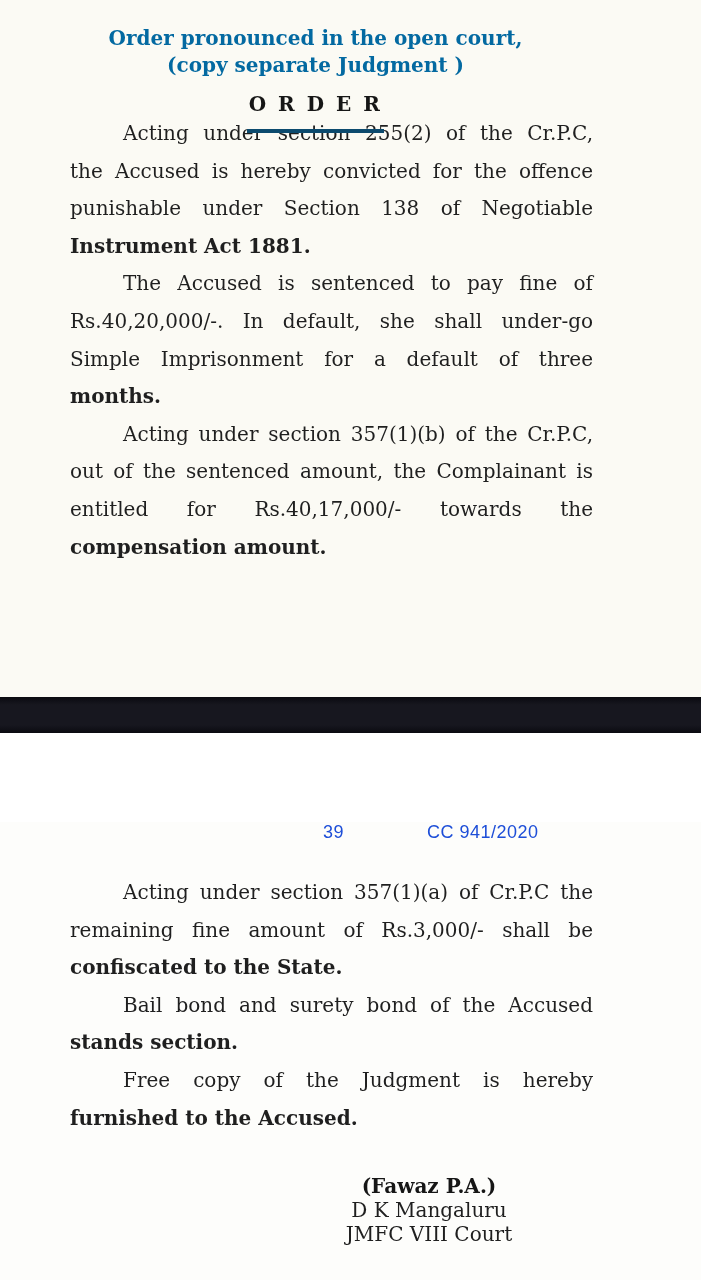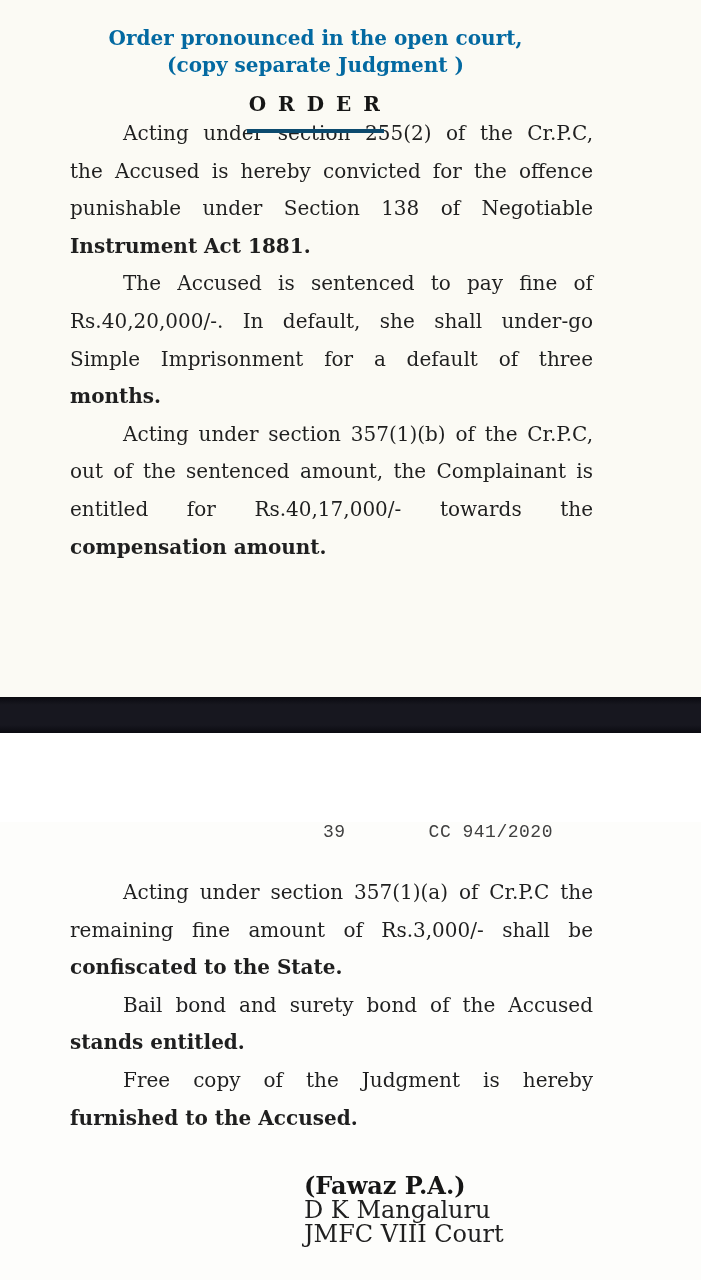--- a/index.html
+++ b/index.html
@@ -61,34 +61,34 @@
   .order-body-p2 { margin-top: 31px; }
   .tline-just {
     text-align: justify;
     text-align-last: justify;
   }
   .tline-first { text-indent: 53px; }
   .tline-last { text-align: left; font-weight: bold; }
   .page-break-header {
     margin-top: 89px;
     display: flex;
-    font-family: Liberation Mono, monospace;
+    font-family: Liberation Sans, sans-serif;
     font-size: 18px;
     line-height: 21px;
-    color: #404040;
+    color: #1d4ed8;
     letter-spacing: 0.5px;
   }
   .page-number { margin-left: 253px; }
   .case-number { margin-left: 83px; }
   .signature-block {
     margin-top: 37px;
     width: 250px;
     margin-left: 234px;
-    text-align: left;
-    font-size: 24px;
+    text-align: center;
+    font-size: 20px;
     line-height: 24px;
   }
   .signatory-name { font-weight: bold; color: #161616; }
 </style>
 </head>
 <body>
 
 <div class="page-upper">
   <div class="doc-header">
     <div>Order pronounced in the open court,</div>
@@ -118,21 +118,21 @@
 <div class="page-lower">
   <div class="page-break-header">
     <span class="page-number">39</span>
     <span class="case-number">CC 941/2020</span>
   </div>
   <div class="order-body order-body-p2">
       <div class="tline-just tline-first">Acting under section 357(1)(a) of Cr.P.C the</div>
       <div class="tline-just">remaining fine amount of Rs.3,000/- shall be</div>
       <div class="tline-last">confiscated to the State.</div>
       <div class="tline-just tline-first">Bail bond and surety bond of the Accused</div>
-      <div class="tline-last">stands entitled.</div>
+      <div class="tline-last">stands section.</div>
       <div class="tline-just tline-first">Free copy of the Judgment is hereby</div>
       <div class="tline-last">furnished to the Accused.</div>
     </div>
   <div class="signature-block">
     <div class="signatory-name">(Fawaz P.A.)</div>
     <div>D K Mangaluru</div>
     <div>JMFC VIII Court</div>
   </div>
 </div>
 

